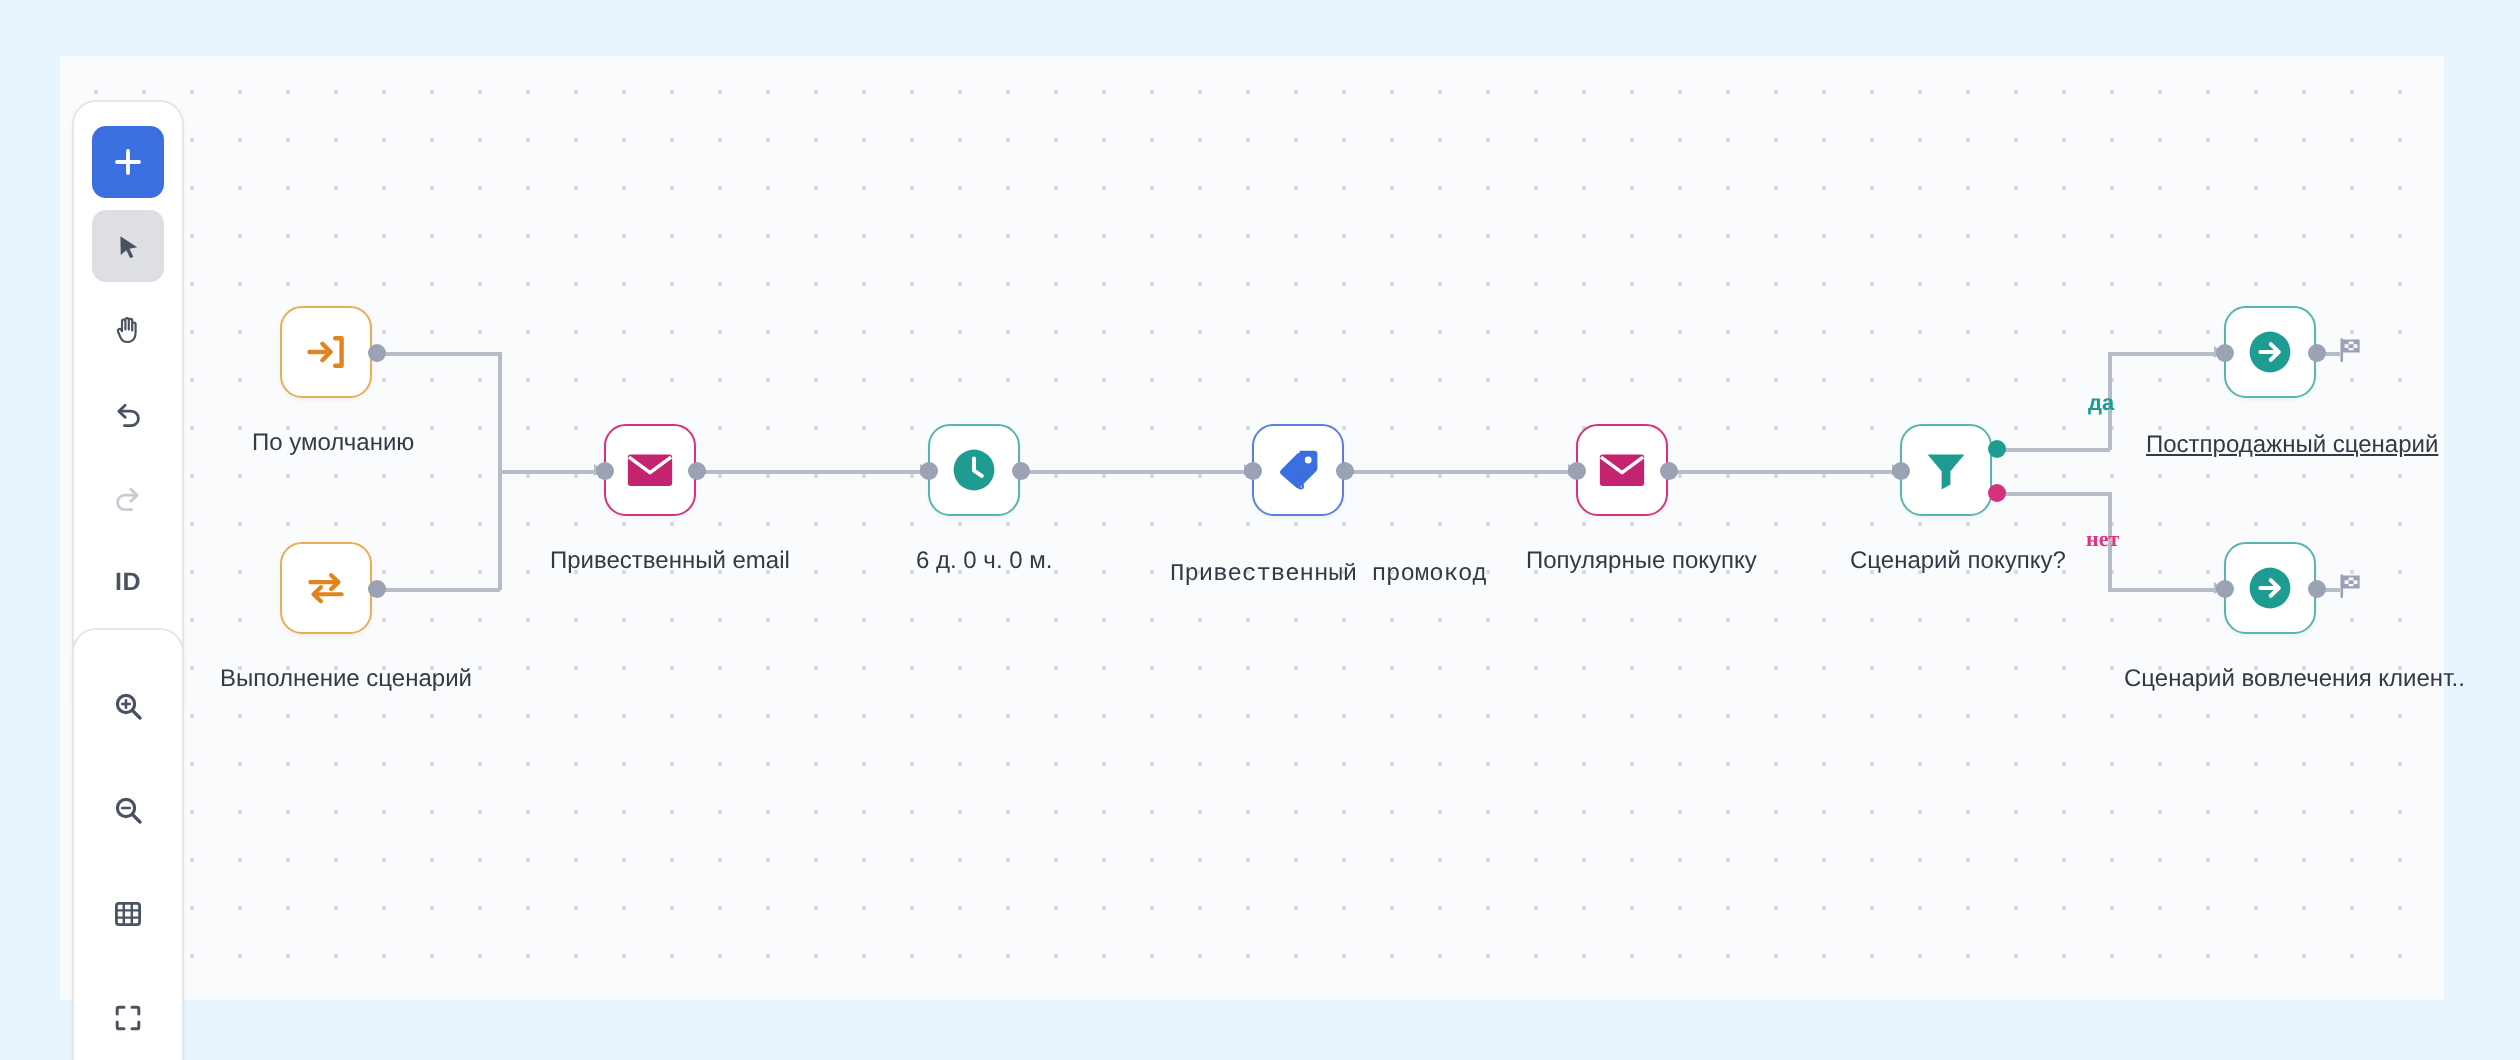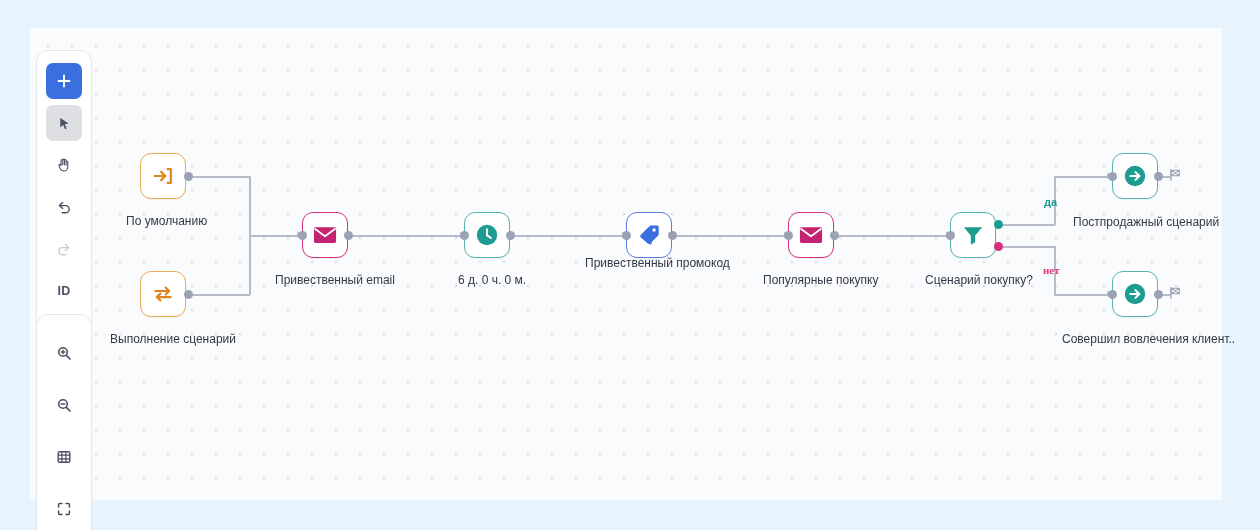--- a/index.html
+++ b/index.html
@@ -242,21 +242,21 @@
     <svg width="24" height="24" viewBox="0 0 24 24">
       <path d="M12.8 2.4H20a1.7 1.7 0 0 1 1.7 1.7v7.2a1.7 1.7 0 0 1-.5 1.2l-8 8a1.7 1.7 0 0 1-2.4 0L3.6 14.3a1.7 1.7 0 0 1 0-2.4l8-8a1.7 1.7 0 0 1 1.2-.5z" fill="#3b6fe0"></path>
       <circle cx="17.1" cy="7" r="1.7" fill="#ffffff"></circle>
       <path d="M9.6 18.4l4.4-4.4" stroke="#3b6fe0" stroke-width="1.2" stroke-linecap="round"></path>
       <circle cx="10.2" cy="17.4" r="1.1" fill="none" stroke="#3b6fe0" stroke-width="1"></circle>
       <circle cx="13.4" cy="20.1" r="1.1" fill="none" stroke="#3b6fe0" stroke-width="1"></circle>
     </svg>
   </div>
   <div class="port" style="left:622px;top:231px;"></div>
   <div class="port" style="left:668px;top:231px;"></div>
-  <div class="nlabel" style="left:585px;top:256px;">Привественный промокод</div>
+  <div class="nlabel" style="left:585px;top:280px;font-family:Liberation Mono, monospace;">Привественный промокод</div>
 
   <div class="node pink" style="left:788px;top:212px;">
     <svg width="24" height="20" viewBox="0 0 26 20">
       <rect x="1" y="1.6" width="24" height="17" rx="1.6" fill="#c4246f"></rect>
       <path d="M1.6 3 13 11.4 24.4 3" fill="none" stroke="#ffffff" stroke-width="1.9" stroke-linejoin="round"></path>
     </svg>
   </div>
   <div class="port" style="left:784px;top:231px;"></div>
   <div class="port" style="left:830px;top:231px;"></div>
   <div class="nlabel" style="left:763px;top:273px;">Популярные покупку</div>
@@ -279,32 +279,32 @@
   </div>
   <div class="port" style="left:1108px;top:172px;"></div>
   <div class="port" style="left:1154px;top:172px;"></div>
   <div class="flagicon" style="left:1168px;top:168px;">
     <svg width="14" height="14" viewBox="0 0 16 16">
       <path d="M3.3 2v12.2" stroke="#9aa2b4" stroke-width="1.5" stroke-linecap="round"></path>
       <path d="M4.3 2.6h8.6v6.2H4.3z" fill="none" stroke="#9aa2b4" stroke-width="1.2"></path>
       <path d="M4.3 2.6h2.9v2.1H4.3zM10 2.6h2.9v2.1H10zM7.2 4.7h2.8v2.1H7.2zM4.3 6.8h2.9v2H4.3zM10 6.8h2.9v2H10z" fill="#9aa2b4"></path>
     </svg>
   </div>
-  <div class="nlabel" style="left:1073px;top:215px;">Постпродажный сценарий</div>
+  <div class="nlabel" style="left:1073px;top:215px;text-decoration:underline;">Постпродажный сценарий</div>
 
   <div class="node green" style="left:1112px;top:271px;">
     <svg width="24" height="24" viewBox="0 0 24 24">
       <circle cx="12" cy="12" r="10.2" fill="#1f9c92"></circle>
       <path d="M7.2 12h9M12.4 8.1l4 3.9-4 3.9" fill="none" stroke="#ffffff" stroke-width="2" stroke-linecap="round" stroke-linejoin="round"></path>
     </svg>
   </div>
   <div class="port" style="left:1108px;top:290px;"></div>
   <div class="port" style="left:1154px;top:290px;"></div>
   <div class="flagicon" style="left:1168px;top:286px;">
     <svg width="14" height="14" viewBox="0 0 16 16">
       <path d="M3.3 2v12.2" stroke="#9aa2b4" stroke-width="1.5" stroke-linecap="round"></path>
       <path d="M4.3 2.6h8.6v6.2H4.3z" fill="none" stroke="#9aa2b4" stroke-width="1.2"></path>
       <path d="M4.3 2.6h2.9v2.1H4.3zM10 2.6h2.9v2.1H10zM7.2 4.7h2.8v2.1H7.2zM4.3 6.8h2.9v2H4.3zM10 6.8h2.9v2H10z" fill="#9aa2b4"></path>
     </svg>
   </div>
-  <div class="nlabel" style="left:1062px;top:332px;">Совершил вовлечения клиент..</div>
+  <div class="nlabel" style="left:1062px;top:332px;">Сценарий вовлечения клиент..</div>
 
 </div>
 
 </body></html>

